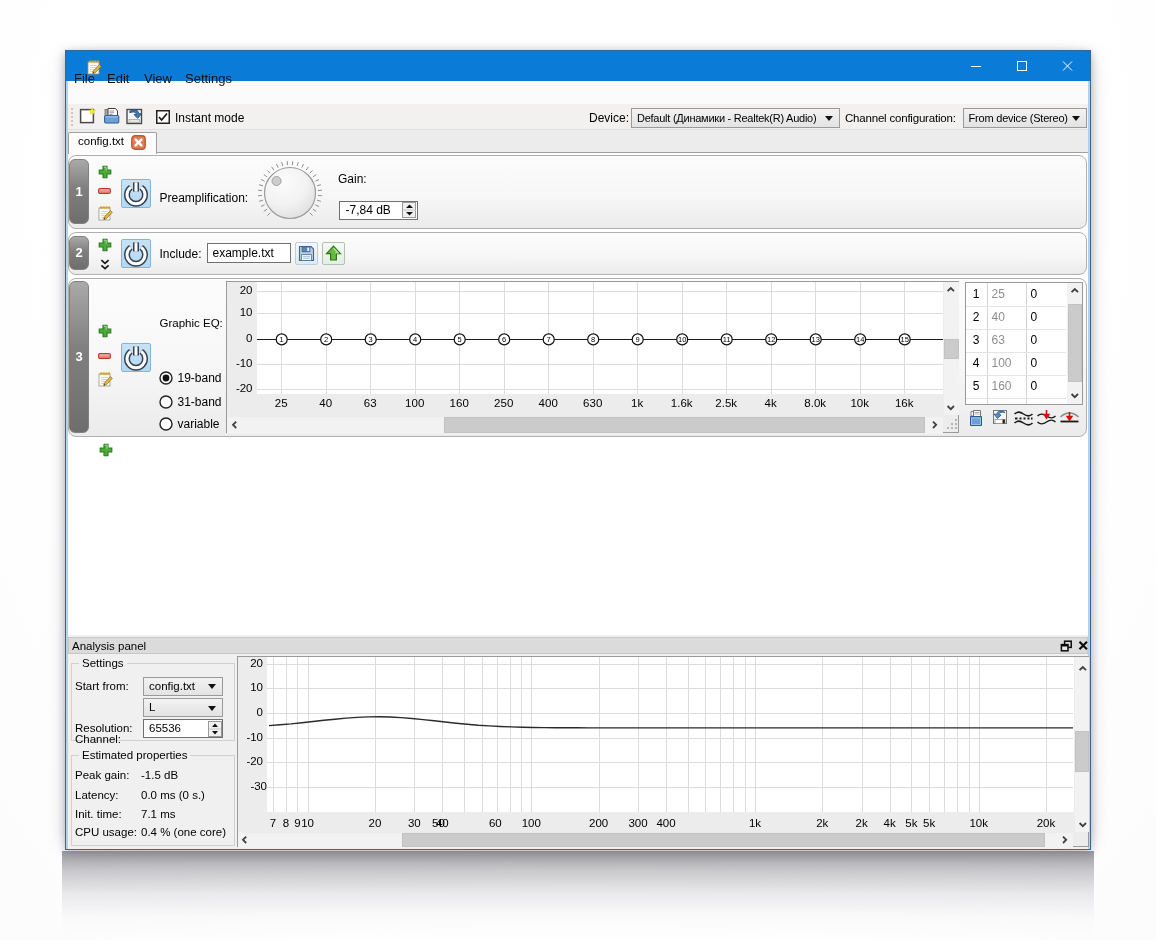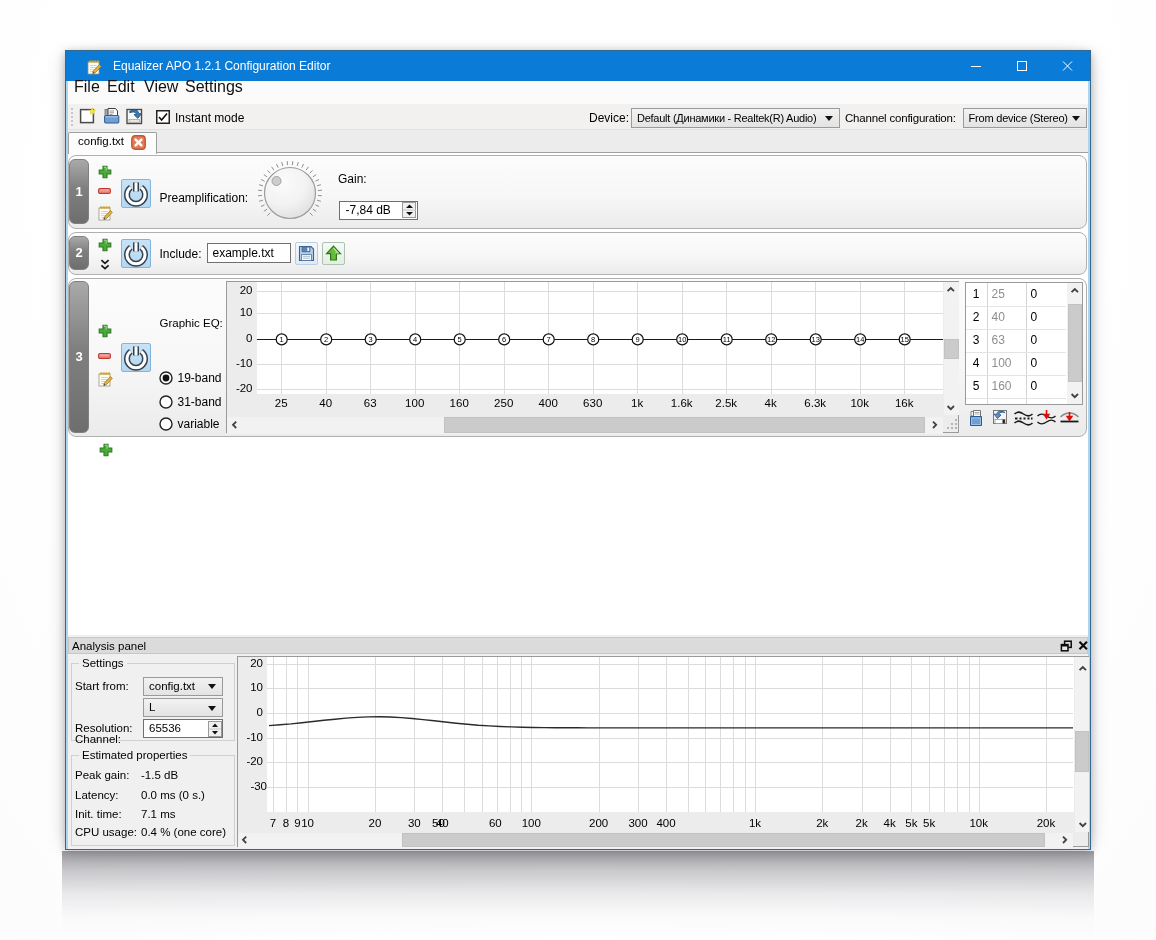--- a/index.html
+++ b/index.html
@@ -10,21 +10,21 @@
  background:#aed5ee;border:1px solid #35678f;
  box-shadow:0 2px 8px rgba(100,100,110,.40), 8px 0 16px -8px rgba(110,110,120,.30), -8px 0 16px -8px rgba(110,110,120,.30);}
 #shadowbottom{position:absolute;left:62px;top:851px;width:1032px;height:88px;
  background:linear-gradient(180deg,rgba(92,92,98,.62) 0%,rgba(120,120,128,.40) 22%,rgba(160,160,168,.22) 48%,rgba(210,210,216,.08) 75%,rgba(255,255,255,0) 100%);}
 .abs{position:absolute}
 .t12{font-size:12px;color:#000}
 .t11{font-size:11.5px;color:#000}
 #titlebar{left:0;top:0;width:1024px;height:30px;background:#0a7bd7;}
 #title-text{left:47px;top:0;height:30px;line-height:30px;color:#fff;font-size:12px;}
 #menubar{left:2px;top:30px;width:1020px;height:23px;background:#fbfbfb;}
-.menuitem{top:24px;height:23px;line-height:23px;font-size:16px;color:#111}
+.menuitem{top:16px;height:23px;line-height:23px;font-size:13px;color:#111}
 #toolbar{left:2px;top:53px;width:1020px;height:26px;background:#f2f1f0;border-bottom:1px solid #e3e2e1}
 #tabbar{left:2px;top:79px;width:1020px;height:23px;background:#ececec;}
 #tabline{left:2px;top:101px;width:1020px;height:1px;background:#a0a0a0;}
 #tab{left:2px;top:80.5px;width:89px;height:22px;background:#fdfdfd;border:1px solid #a0a0a0;border-bottom:none;border-radius:2px 2px 0 0;z-index:3}
 #main{left:2px;top:102px;width:1020px;height:482px;background:#ffffff;}
 .row{position:absolute;left:2px;width:1019px;border:1px solid #b0b0b0;border-radius:8px;
  background:linear-gradient(180deg,#fcfcfc 0%,#f7f7f7 55%,#ebebeb 100%);}
 .numstrip{position:absolute;left:0px;width:20px;border:1px solid #808080;border-radius:6px;
  background:linear-gradient(180deg,#a9a9a9,#7f7f7f 45%,#6e6e6e);
  color:#fff;font-weight:bold;font-size:13px;text-align:center;}
@@ -55,21 +55,20 @@
           <path d="M4 7.5h7M4 9.5h7M4 11.5h7M4 13.5h5"></path>
         </g>
 <g stroke="#d7a018" stroke-width="1.3" fill="none">
           <path d="M3.4 4.5c0-2 1.6-2 1.6 0M6 4.5c0-2 1.6-2 1.6 0M8.6 4.5c0-2 1.6-2 1.6 0M11.2 4.5c0-2 1.6-2 1.6 0"></path>
         </g>
 <g>
           <path d="M7.2 13.2 L13.4 6.6 L15.3 8.3 L9.2 14.8 L6.8 15.4 Z" fill="#e8b33c" stroke="#8d6a14" stroke-width="0.7"></path>
 <path d="M7.2 13.2 L8 15.2 L6.8 15.4 Z" fill="#333"></path>
         </g>
 </svg>
-      <div id="title-text" class="abs">Equalizer APO 1.2.1 Configuration Editor</div>
       <svg class="abs" style="left:887px;top:0" width="138" height="30" viewBox="0 0 138 30">
 <g stroke="#ffffff" stroke-width="1" fill="none">
 <path d="M18 15.5h10"></path>
 <rect x="64.5" y="10.5" width="9" height="9"></rect>
 <path d="M110 10.5l9 9M119 10.5l-9 9"></path>
 </g>
       </svg>
       <div id="menubar" class="abs"></div>
       <div class="abs menuitem" style="left:8px">File</div>
       <div class="abs menuitem" style="left:41px">Edit</div>
@@ -334,21 +333,21 @@
           <div class="glabel" style="left:123.7px;top:114.5px;width:40px;text-align:center">63</div>
           <div class="glabel" style="left:168.2px;top:114.5px;width:40px;text-align:center">100</div>
           <div class="glabel" style="left:212.7px;top:114.5px;width:40px;text-align:center">160</div>
           <div class="glabel" style="left:257.2px;top:114.5px;width:40px;text-align:center">250</div>
           <div class="glabel" style="left:301.7px;top:114.5px;width:40px;text-align:center">400</div>
           <div class="glabel" style="left:346.2px;top:114.5px;width:40px;text-align:center">630</div>
           <div class="glabel" style="left:390.7px;top:114.5px;width:40px;text-align:center">1k</div>
           <div class="glabel" style="left:435.2px;top:114.5px;width:40px;text-align:center">1.6k</div>
           <div class="glabel" style="left:479.7px;top:114.5px;width:40px;text-align:center">2.5k</div>
           <div class="glabel" style="left:524.2px;top:114.5px;width:40px;text-align:center">4k</div>
-          <div class="glabel" style="left:568.7px;top:114.5px;width:40px;text-align:center">6.3k</div>
+          <div class="glabel" style="left:568.7px;top:114.5px;width:40px;text-align:center">8.0k</div>
           <div class="glabel" style="left:613.2px;top:114.5px;width:40px;text-align:center">10k</div>
           <div class="glabel" style="left:657.7px;top:114.5px;width:40px;text-align:center">16k</div>
           <div class="sbtrack" style="left:717px;top:0;width:15px;height:133px"></div>
           <svg class="abs" style="left:719.5px;top:3px" width="10" height="10" viewBox="0 0 10 10">
 <path d="M1.6 6.2 4.8 3 8 6.2" fill="none" stroke="#404040" stroke-width="1.8"></path>
           </svg>
           <svg class="abs" style="left:719.5px;top:121px" width="10" height="10" viewBox="0 0 10 10">
 <path d="M1.6 3 4.8 6.2 8 3" fill="none" stroke="#404040" stroke-width="1.8"></path>
           </svg>
           <div class="sbthumb" style="left:717px;top:56.5px;width:15px;height:20px"></div>

